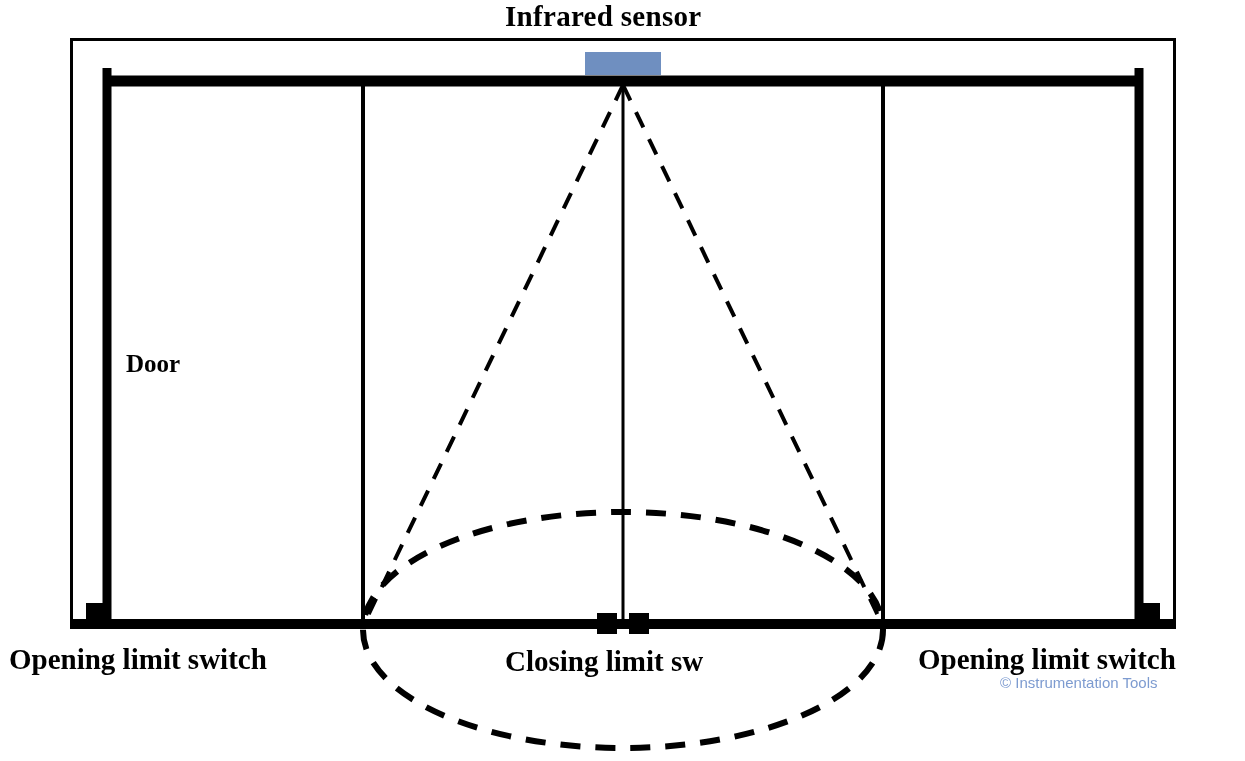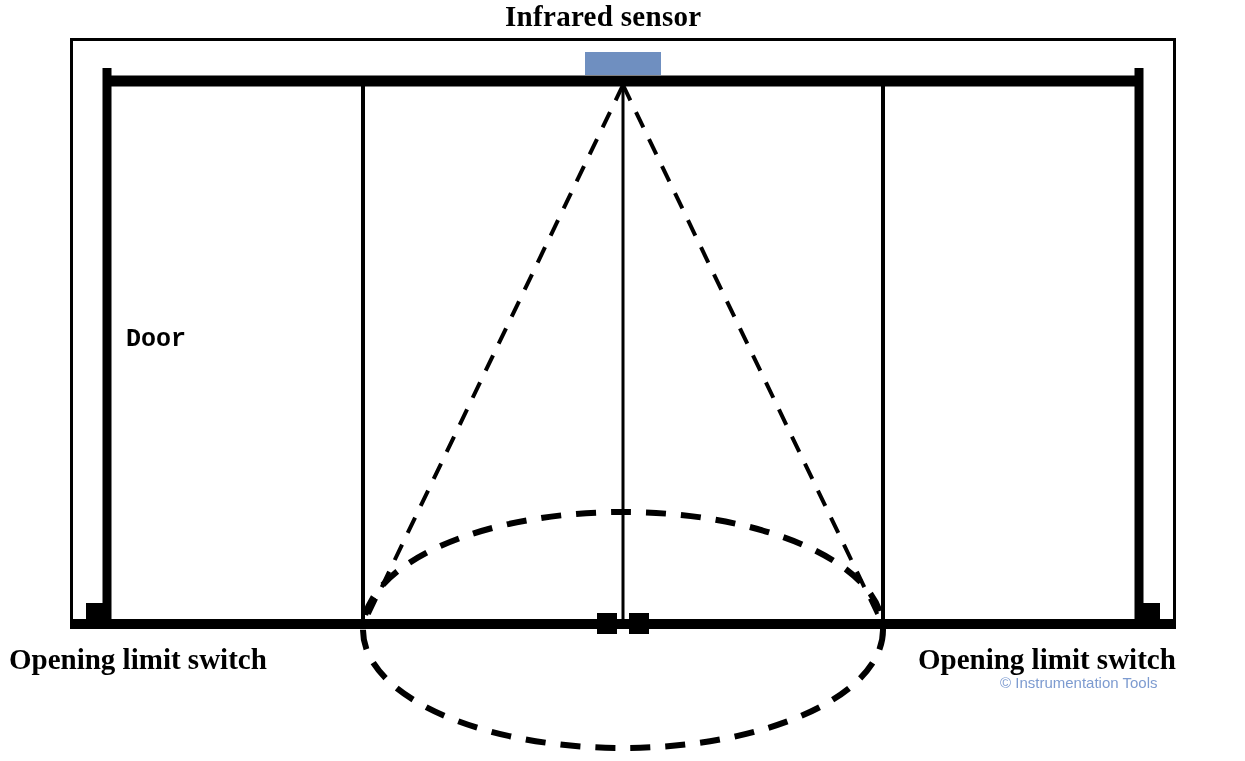--- a/index.html
+++ b/index.html
@@ -26,21 +26,22 @@
     position: absolute;
     white-space: nowrap;
     color: #000000;
     font-weight: bold;
     line-height: 1;
   }
   .lbl-serif {
     font-family: "Liberation Serif", serif;
   }
   .lbl-sans {
-    font-family: Liberation Mono, monospace;
+    font-family: Liberation Serif, serif;
+    margin-top: 24px;
   }
   #label-infrared-sensor {
     left: 505px;
     top: 2px;
     font-size: 29px;
     letter-spacing: 0.3px;
   }
   #label-door {
     left: 126px;
     top: 327px;
@@ -104,18 +105,19 @@
     <rect x="629" y="613" width="20" height="21" fill="#000000"></rect>
 
   </svg>
 
   <div class="lbl lbl-serif" id="label-infrared-sensor">Infrared sensor</div>
 
   <div class="lbl lbl-sans" id="label-door">Door</div>
 
   <div class="lbl lbl-serif" id="label-opening-left">Opening limit switch</div>
 
+  <div class="lbl lbl-serif" id="label-closing-center">Closing limit sw</div>
 
   <div class="lbl lbl-serif" id="label-opening-right">Opening limit switch</div>
 
   <div class="lbl" id="watermark">© Instrumentation Tools</div>
 
 </div>
 
 </body></html>

